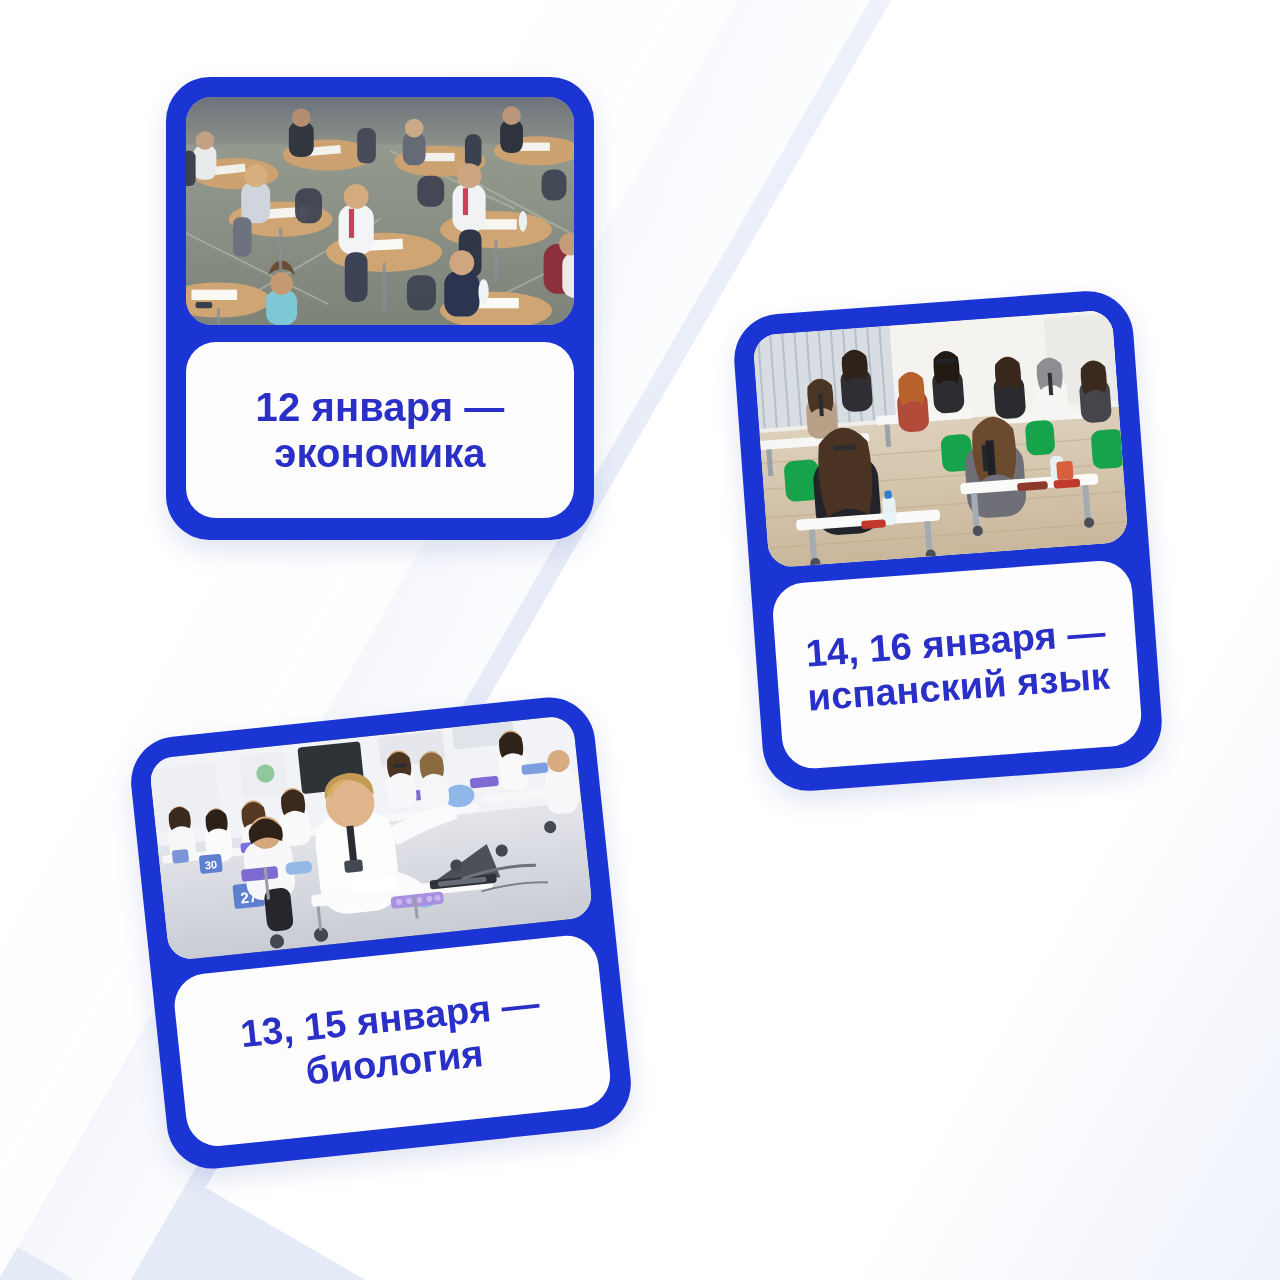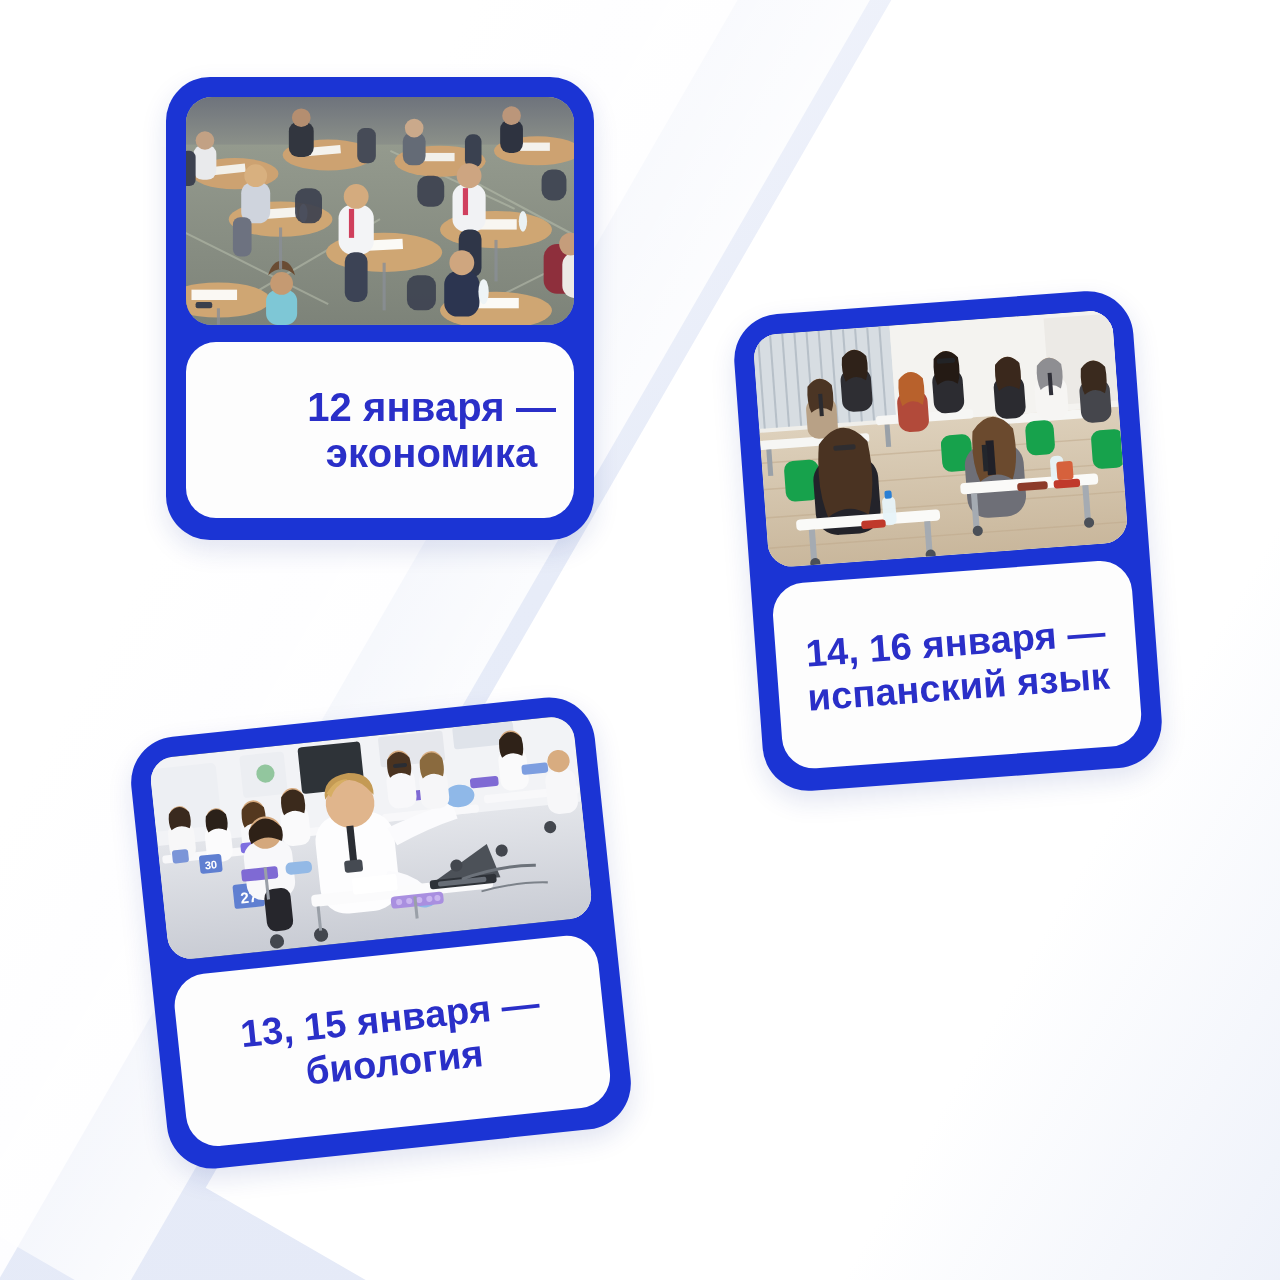--- a/index.html
+++ b/index.html
@@ -277,21 +277,21 @@
           <rect x="356" y="70" width="24" height="30" rx="10"></rect>
         </g>
         <g stroke="#8a8f96" stroke-width="3" opacity=".8">
           <path d="M104 126 L104 166"></path>
             <path d="M204 160 L204 206"></path>
           <path d="M312 138 L312 178"></path>
             <path d="M44 204 L44 220"></path>
         </g>
       </svg>
     </div>
-    <div class="card-label" style="background: rgb(253, 253, 253); justify-content: flex-end;">
+    <div class="card-label" style="background: rgb(253, 253, 253);">
       <span class="card-label-text" style="color: rgb(42, 47, 200);">12 января —
 экономика</span>
     </div>
   </div>
 
   <div class="card" id="card-spanish" style="--brand: #1b34d4;">
     <div class="card-photo">
       <svg viewBox="0 0 380 230" preserveAspectRatio="xMidYMid slice" role="img">
         <defs>
           <linearGradient id="floorB" x1="0" y1="0" x2="0" y2="1">

